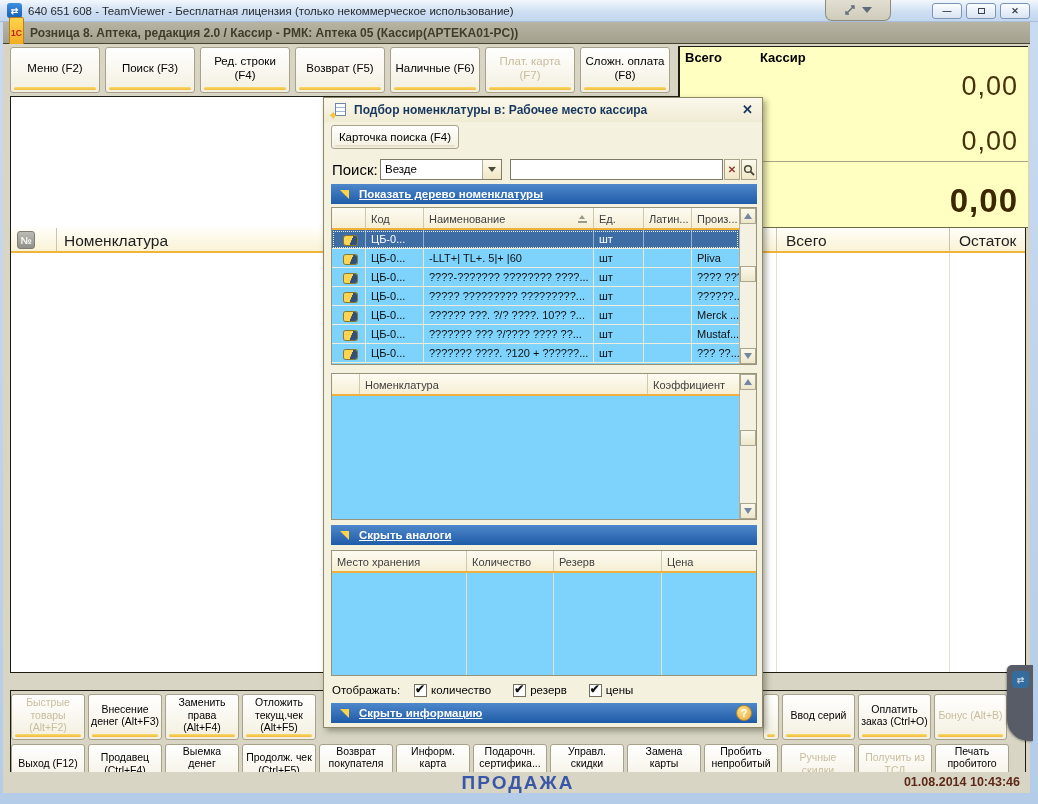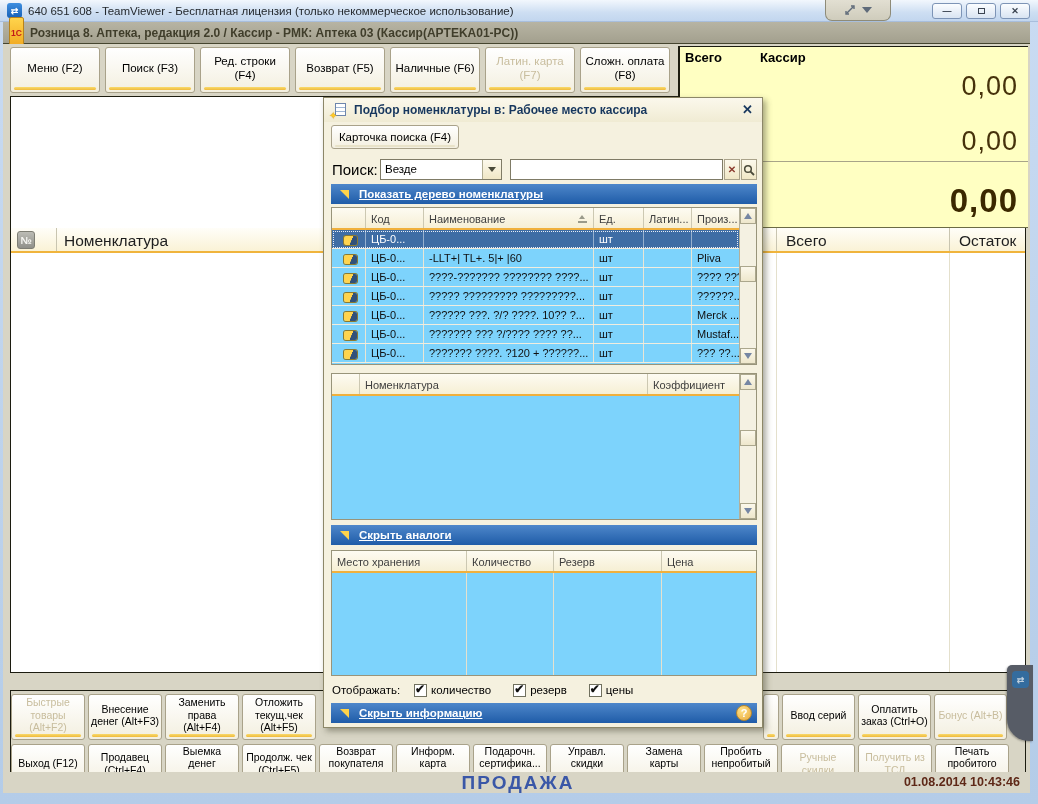--- a/index.html
+++ b/index.html
@@ -170,39 +170,39 @@
       <span class="win-btn">—</span>
       <span class="win-btn">
           <span class="sq"></span>
         </span>
       <span class="win-btn">✕</span>
     </span>
   </div>
 
   <div class="app-titlebar">
     <span class="c1-logo">1С</span>
-    <span class="app-title">Розница 8. Аптека, редакция 2.0 / Кассир - РМК: Аптека 03 (Кассир(APTEKA01-PC))</span>
+    <span class="app-title">Розница 8. Аптека, редакция 2.0 / Кассир - РМК: Аптека 05 (Кассир(APTEKA01-PC))</span>
   </div>
   <div class="session-tab">
     <svg width="12" height="12">
         <path d="M2 7 L2 10 L5 10 M10 5 L10 2 L7 2" stroke="#5F6B7A" fill="none" stroke-width="1.4"></path>
         <line x1="2.5" y1="9.5" x2="9.5" y2="2.5" stroke="#5F6B7A" stroke-width="1.4"></line>
       </svg>
     <span class="chev"></span>
   </div>
 
   <div class="app-bg"></div>
 
   <div class="toolbar">
     <div class="tbtn">Меню  (F2)</div>
     <div class="tbtn">Поиск (F3)</div>
     <div class="tbtn">Ред. строки (F4)</div>
     <div class="tbtn">Возврат (F5)</div>
     <div class="tbtn">Наличные (F6)</div>
-    <div class="tbtn disabled">Латин. карта (F7)</div>
+    <div class="tbtn disabled">Плат. карта (F7)</div>
     <div class="tbtn">Сложн. оплата (F8)</div>
   </div>
 
   <div class="content-frame">
     <div class="cat-header">
       <span class="num-badge">№</span>
       <span class="vsep" style="left:45px"></span>
       <span class="cat-col" style="left:53px">Номенклатура</span>
       <span class="vsep" style="left:765px"></span>
       <span class="cat-col" style="left:775px">Всего</span>

